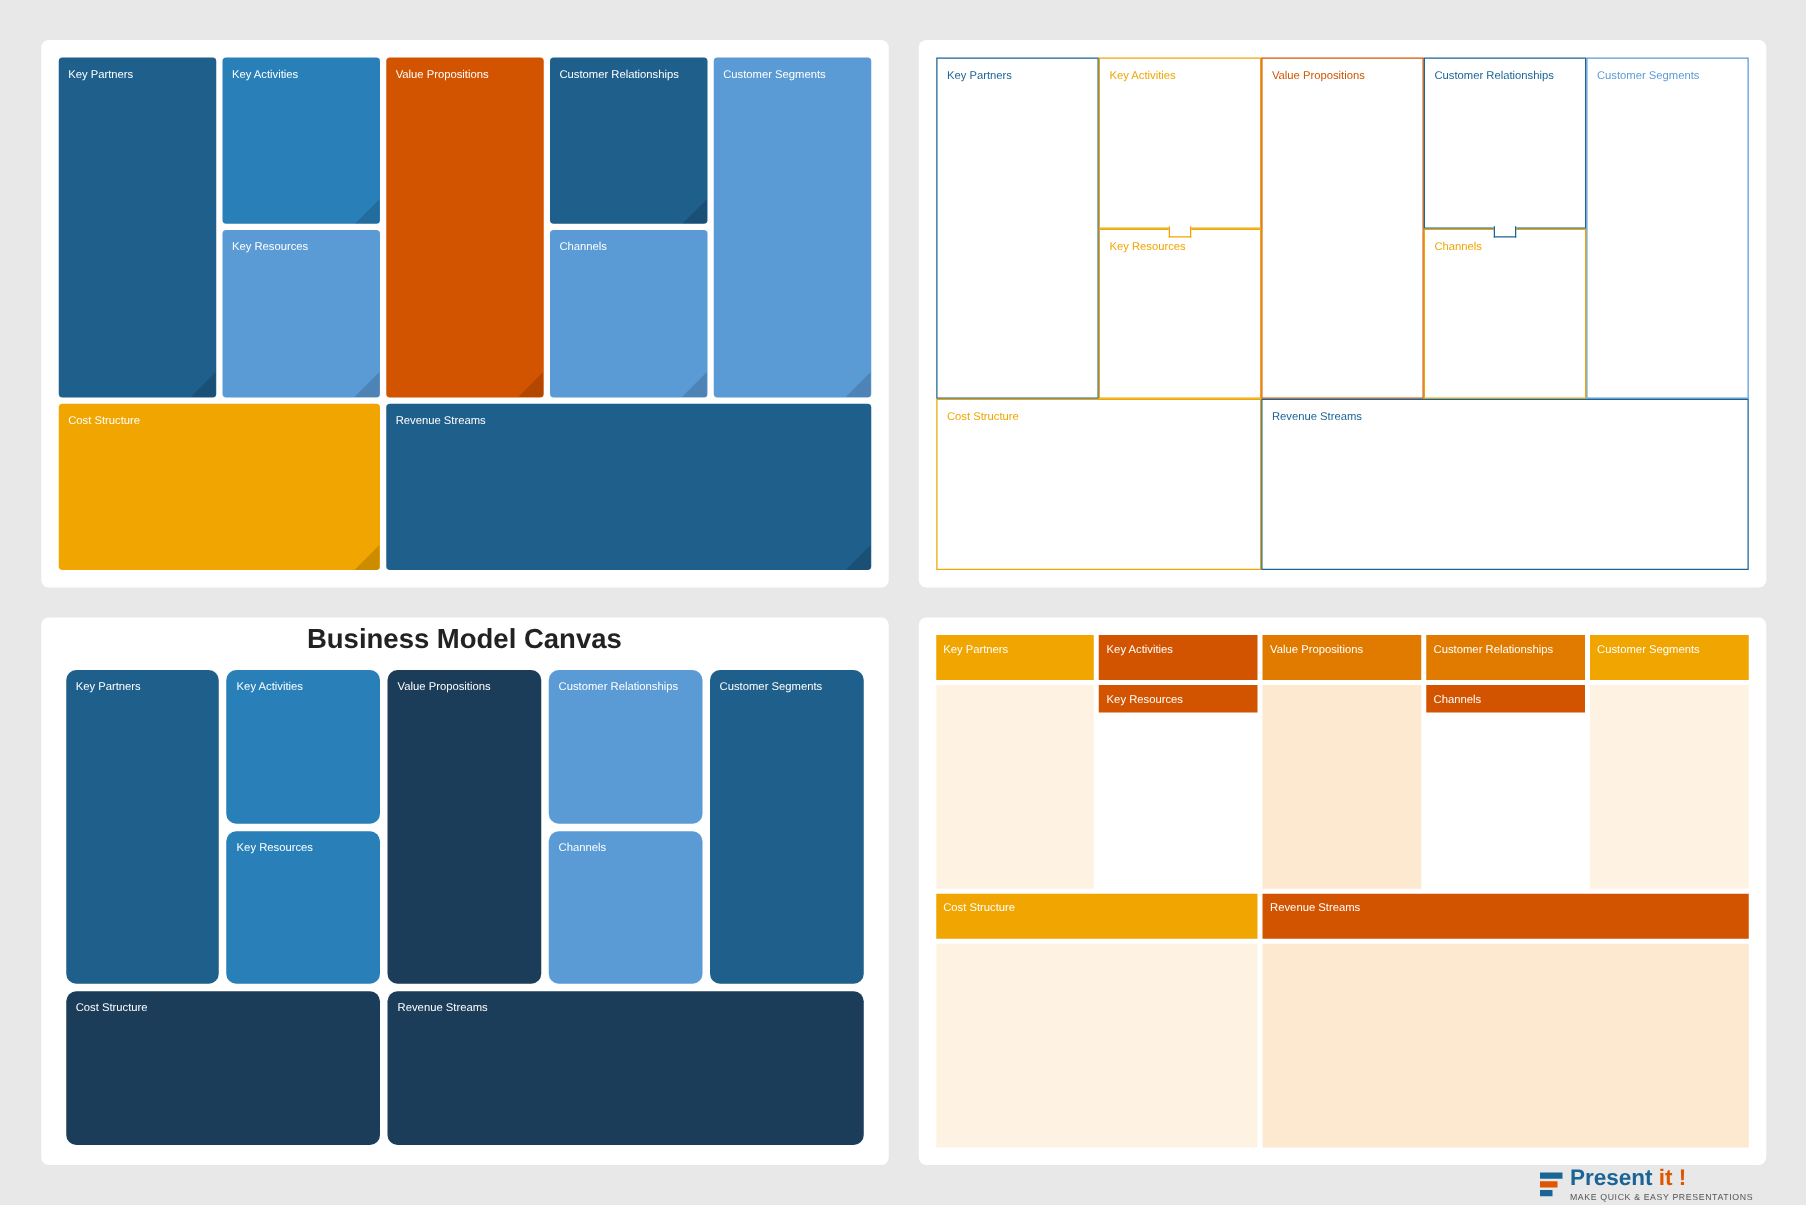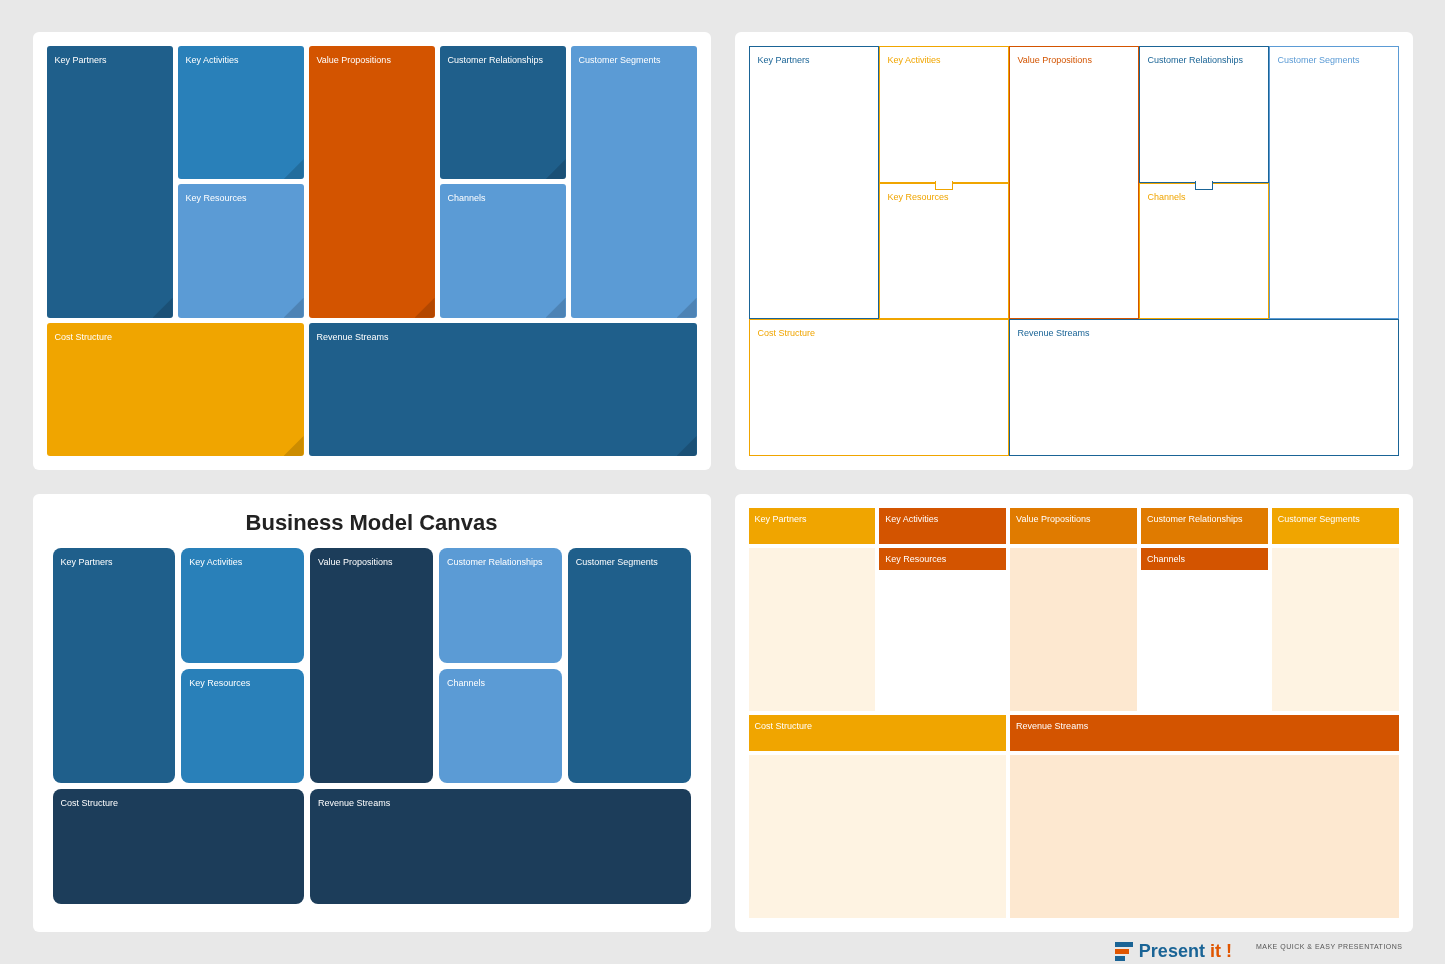--- a/index.html
+++ b/index.html
@@ -107,21 +107,21 @@
       bottom: -8px; left: 50%; transform: translateX(-50%);
       width: 16px; height: 8px;
       background: #fff;
       border-left: 1.5px solid currentColor;
       border-right: 1.5px solid currentColor;
       border-bottom: 1.5px solid currentColor;
       z-index: 2;
     }
 
     
-    .slide3 { padding: 16px 20px; }
+    .slide3 { padding: 4px 20px; }
     .slide3 .bmc-title {
       font-size: 22px;
       font-weight: 900;
       color: #222;
       text-align: center;
       margin-bottom: 12px;
     }
     .slide3 .bmc-grid {
       display: grid;
       grid-template-columns: 1fr 1fr 1fr 1fr 1fr;
@@ -195,21 +195,21 @@
       color: #e05500;
     }
     .logo-text-main span { color: #1a6496; }
     .logo-tagline {
       font-size: 7px;
       color: #555;
       text-transform: uppercase;
       letter-spacing: 0.5px;
       margin-top: 2px;
     }
-    .logo-text-wrap { display:flex; flex-direction:row;gap:24px; }
+    .logo-text-wrap { display:flex; flex-direction:column; }
 
     
     .slide4 .bmc-grid {
       grid-template-rows: 36px 1fr 36px 1fr;
     }
     .slide4 .cost-hdr  { grid-column:1/3; grid-row:3; }
     .slide4 .rev-hdr   { grid-column:3/6; grid-row:3; }
     .slide4 .cost-bd   { grid-column:1/3; grid-row:4; background:#fef3e2; }
     .slide4 .rev-bd    { grid-column:3/6; grid-row:4; background:#fde8d0; }
 

